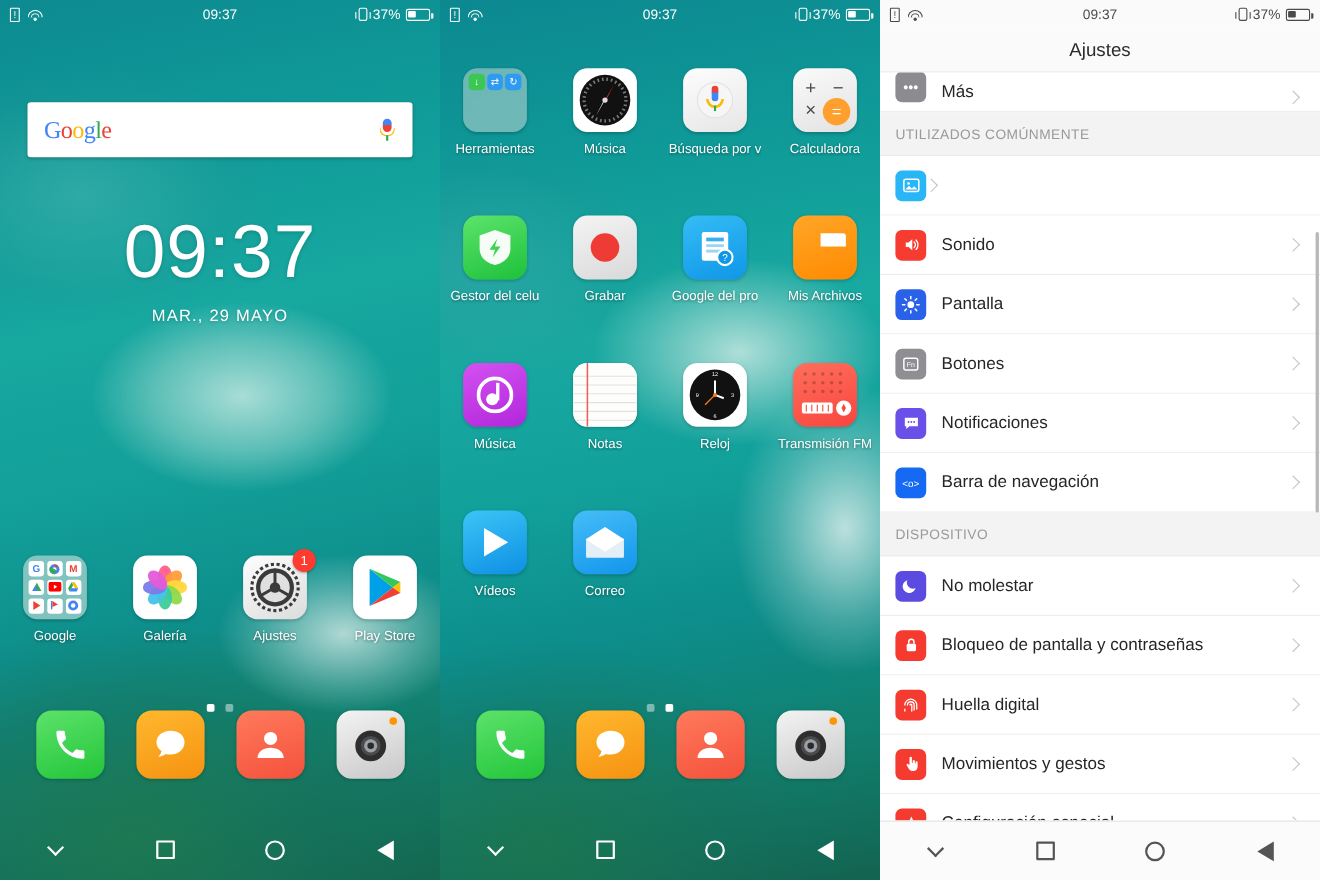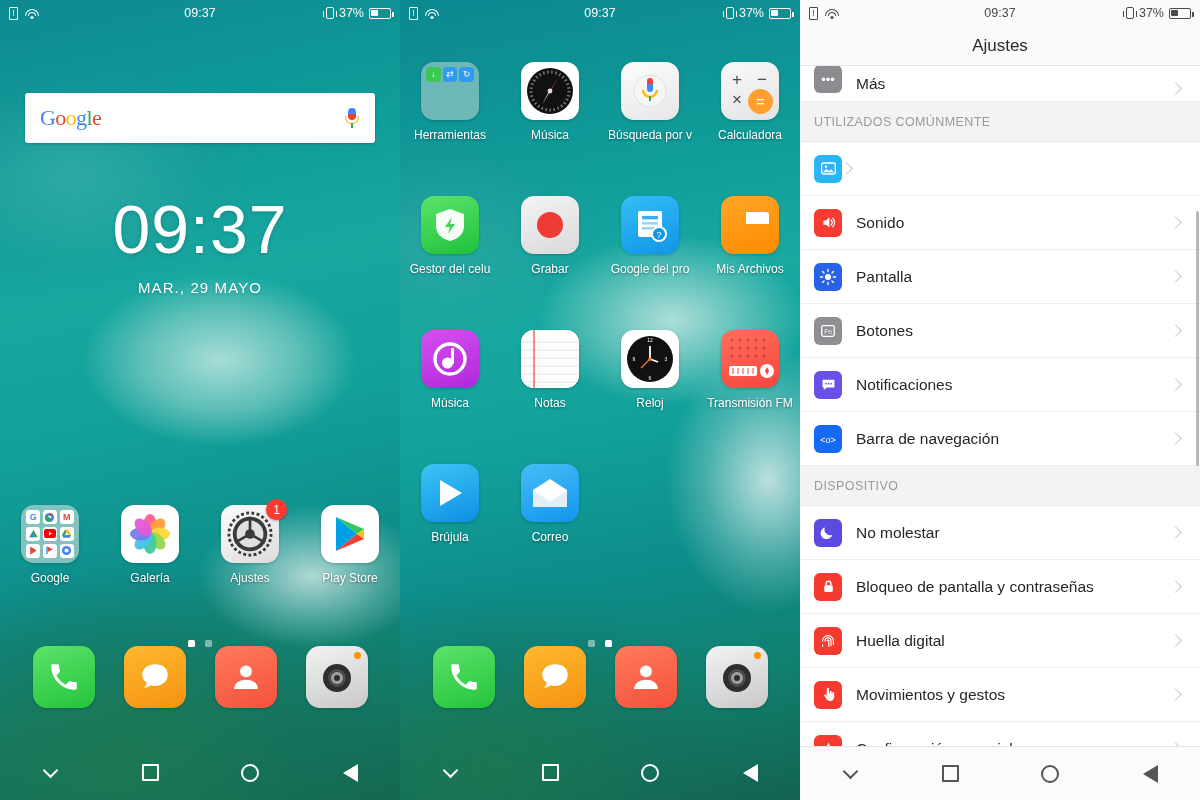--- a/index.html
+++ b/index.html
@@ -535,21 +535,21 @@
         </svg>
       </div>
       <div class="lbl">Transmisión FM</div>
     </div>
     <div class="app">
       <div class="ic ic-video">
         <svg width="30" height="32" viewBox="0 0 30 32">
             <path d="M5 3l22 13L5 29z" fill="#fff"></path>
           </svg>
       </div>
-      <div class="lbl">Brújula</div>
+      <div class="lbl">Vídeos</div>
     </div>
     <div class="app">
       <div class="ic ic-mail">
         <svg width="38" height="32" viewBox="0 0 38 32">
             <path d="M2 13 L19 2 L36 13 v16 H2z" fill="#fff"></path>
             <path d="M2 13 L19 24 L36 13 v17 H2z" fill="#E4EEF7"></path>
             <path d="M2 13 L19 24 L36 13" fill="none" stroke="#fff" stroke-width="1"></path>
           </svg>
       </div>
       <div class="lbl">Correo</div>

